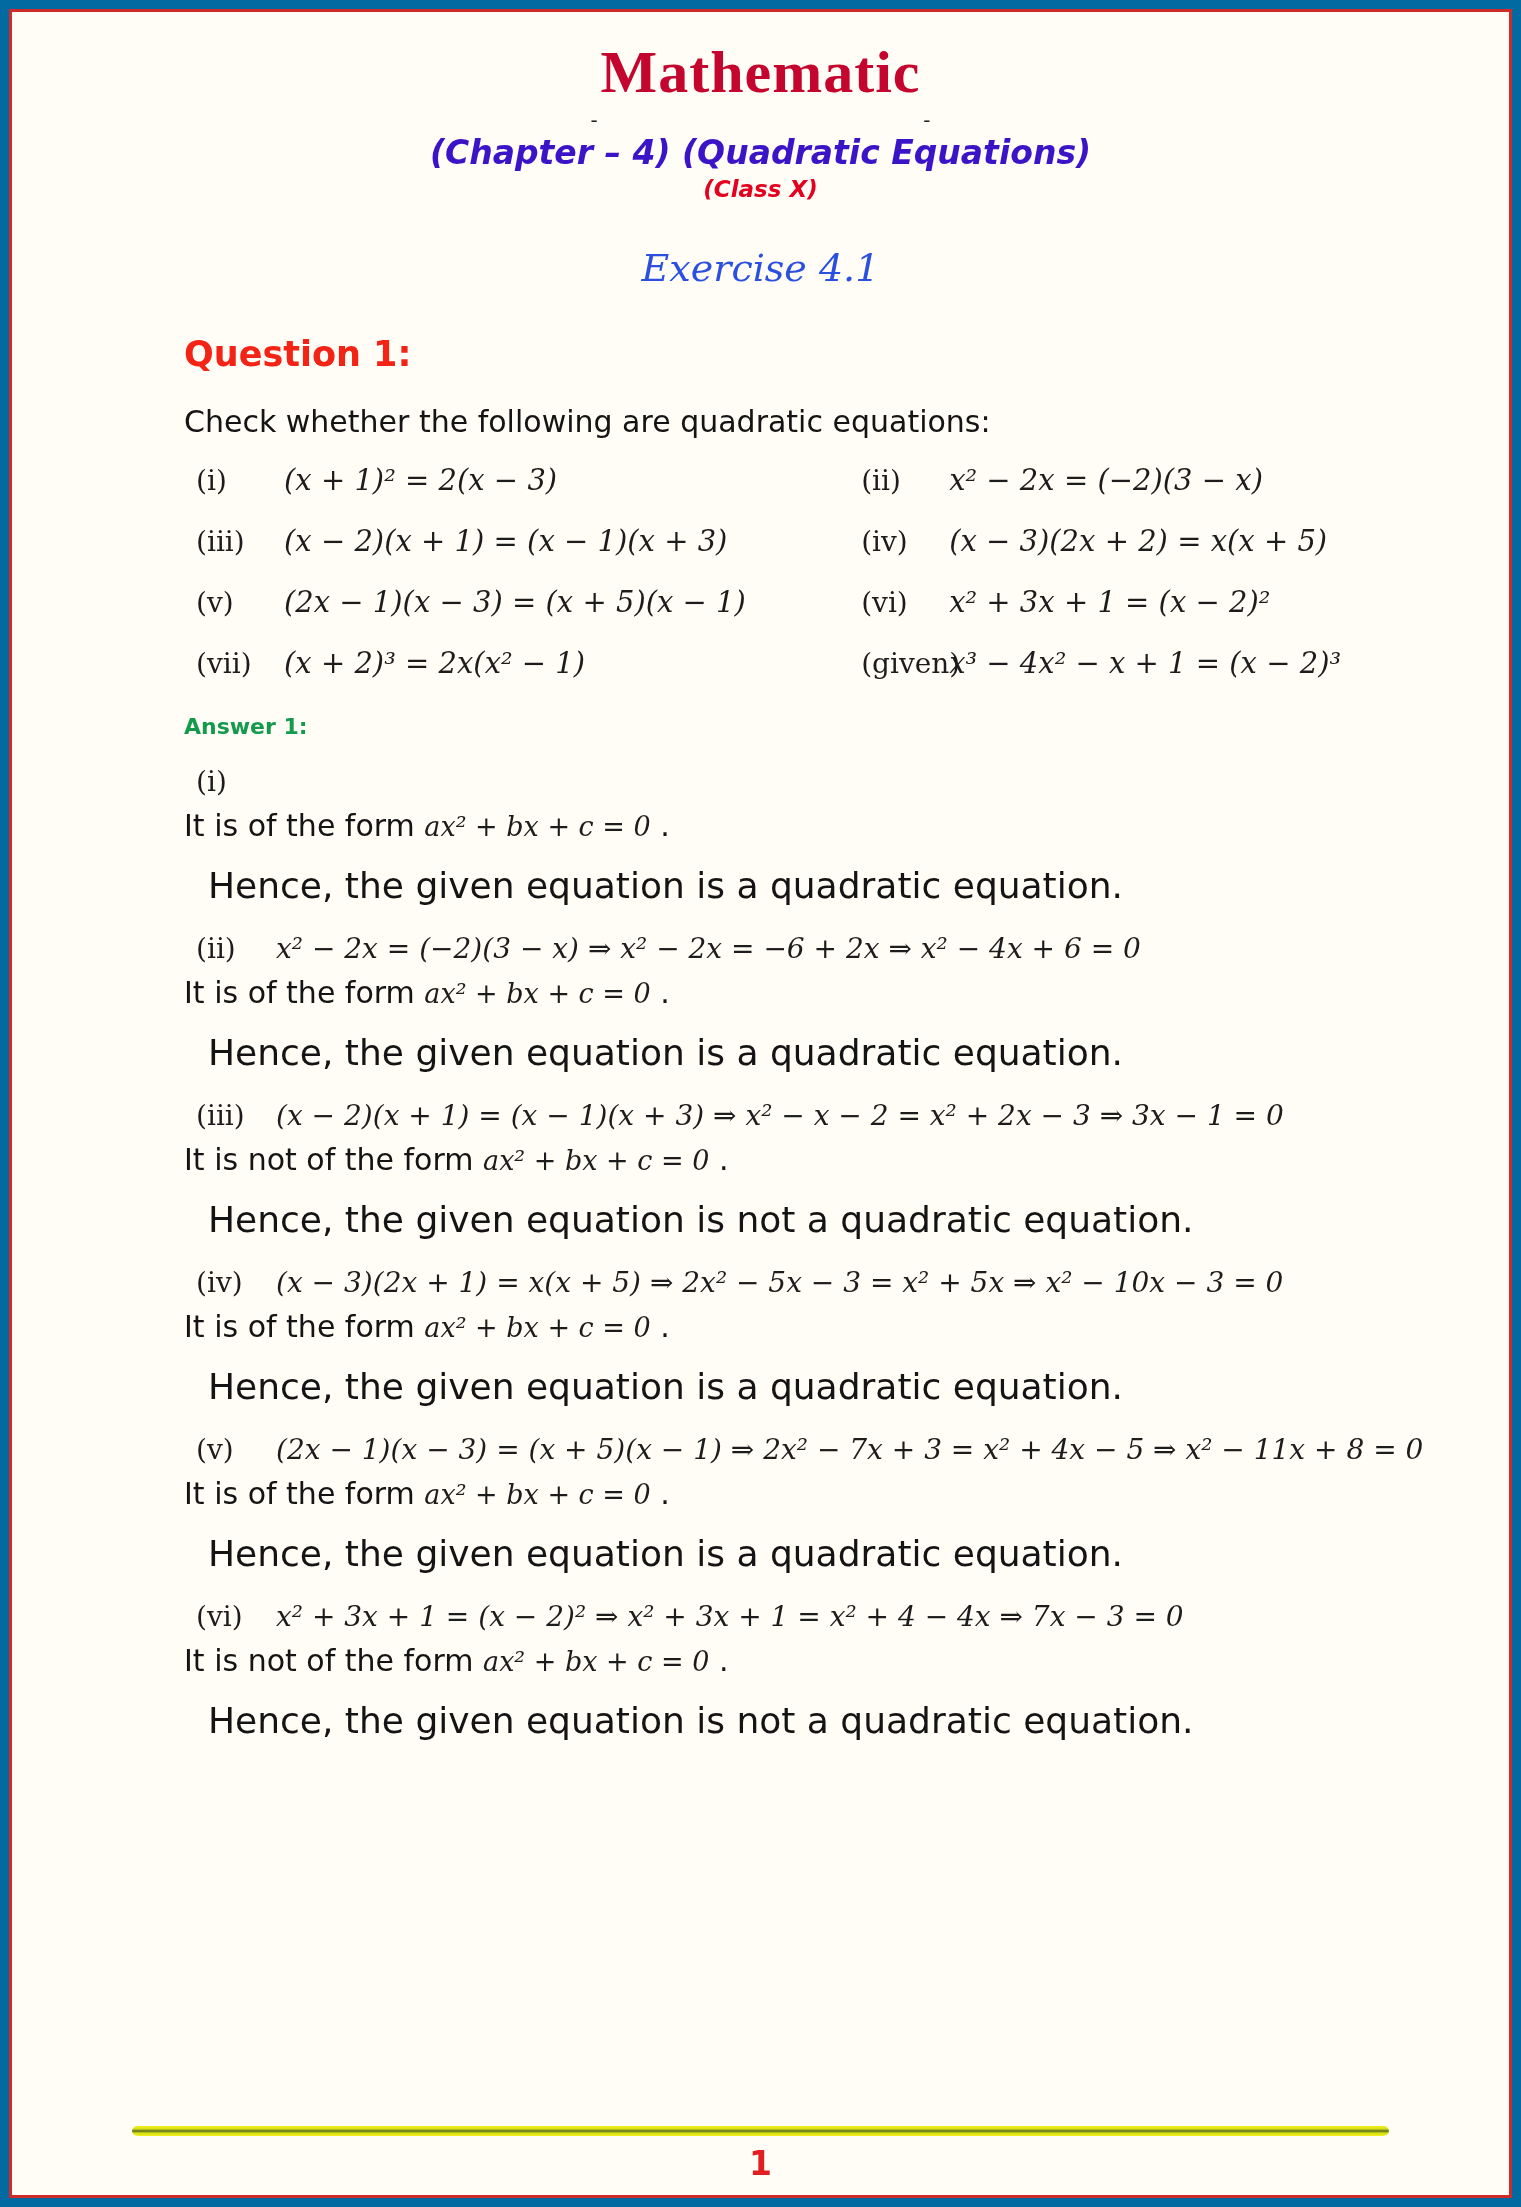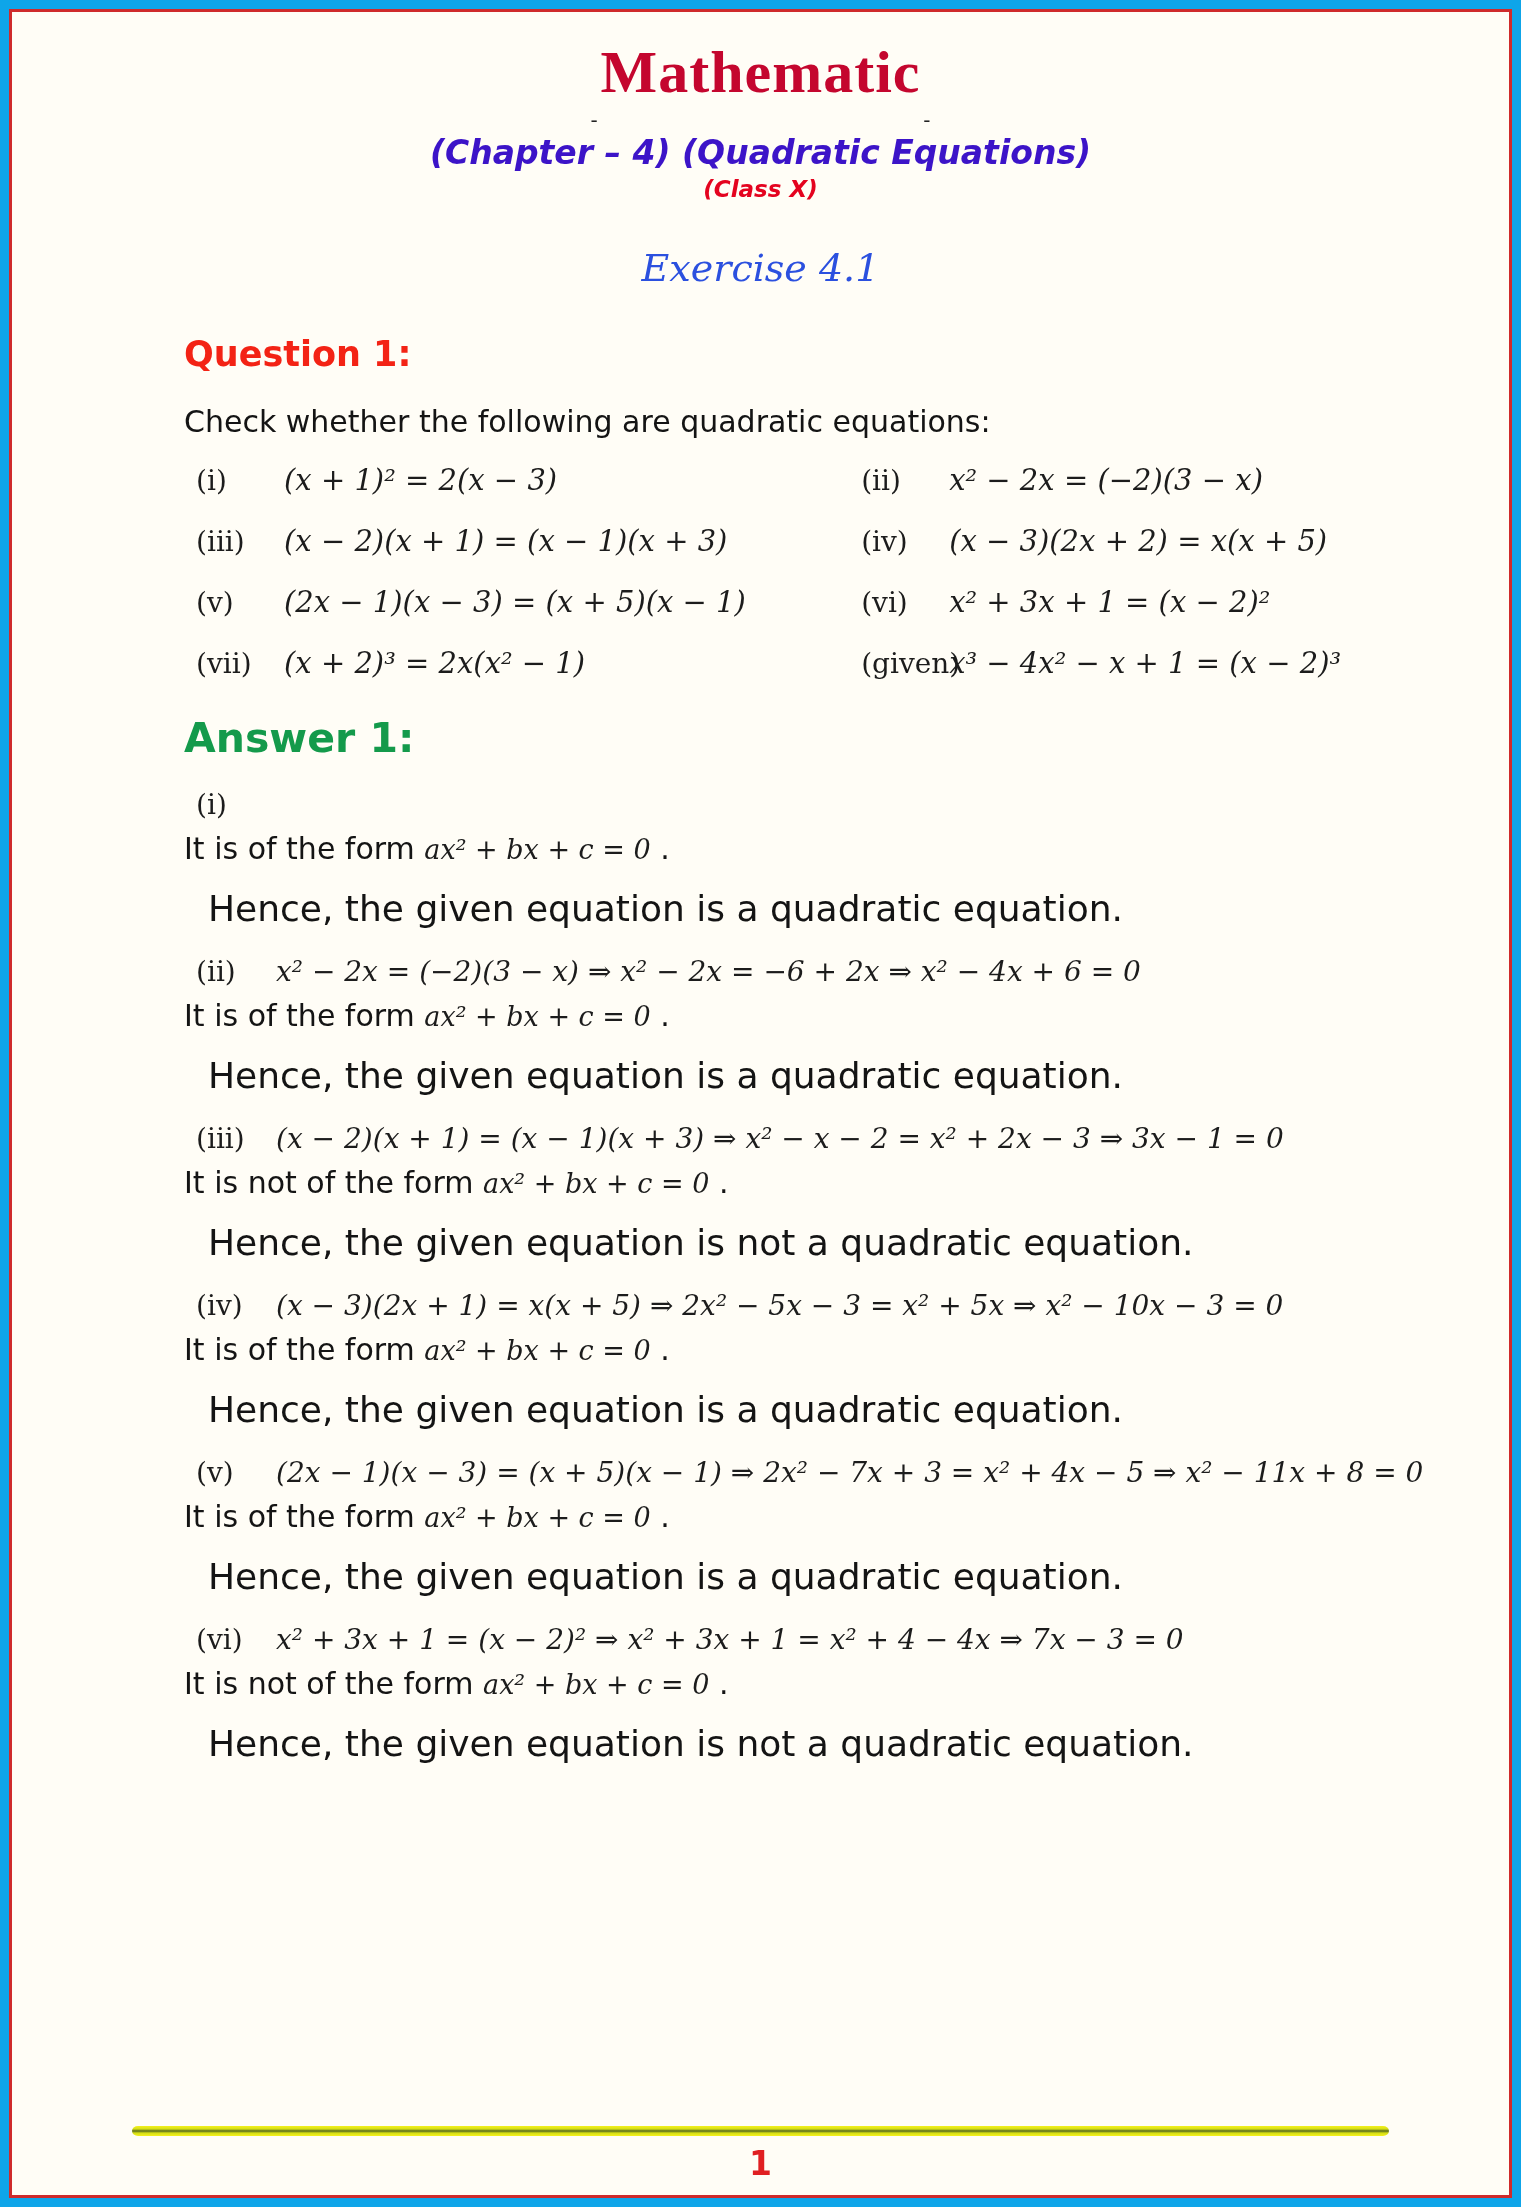--- a/index.html
+++ b/index.html
@@ -5,21 +5,21 @@
   html, body {
     margin: 0;
     padding: 0;
     background: #fffdf6;
     font-family: "DejaVu Sans", "Liberation Sans", sans-serif;
   }
   .viewport {
     position: relative;
     width: 1521px;
     height: 2207px;
-    background: #0ea5e9;
+    background: #0369a1;
     overflow: hidden;
   }
   .page {
     position: absolute;
     top: 9px; left: 9px; right: 9px; bottom: 9px;
     border: 3px solid #cf2b2b;
     background: #fffdf6;
     display: flex;
     flex-direction: column;
     box-sizing: border-box;
@@ -96,21 +96,21 @@
     font-style: normal;
     font-size: 28px;
     color: #1c1c1c;
     width: 100px;
     flex: 0 0 100px;
     padding-left: 12px;
     box-sizing: border-box;
   }
   .eq-item .math { font-size: 29px; white-space: nowrap; }
   .a-heading {
-    font-size: 41px;
+    font-size: 22px;
     font-weight: bold;
     color: #149a4b;
     margin-top: 34px;
   }
   .ans-block { margin-top: 4px; }
   .ans-eq {
     display: flex;
     align-items: baseline;
     margin-top: 26px;
   }

